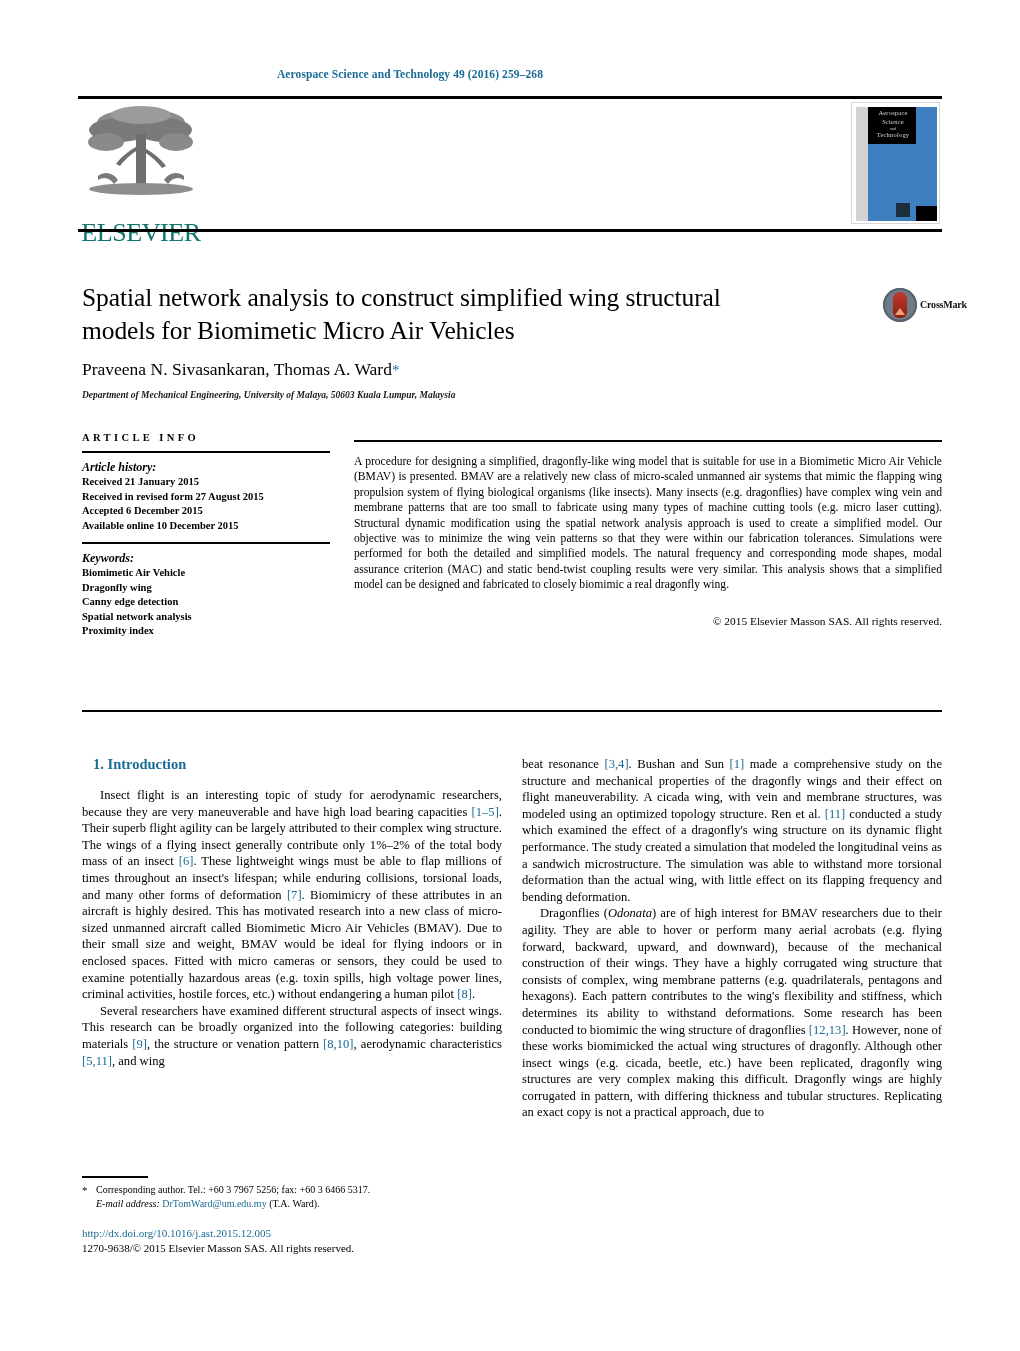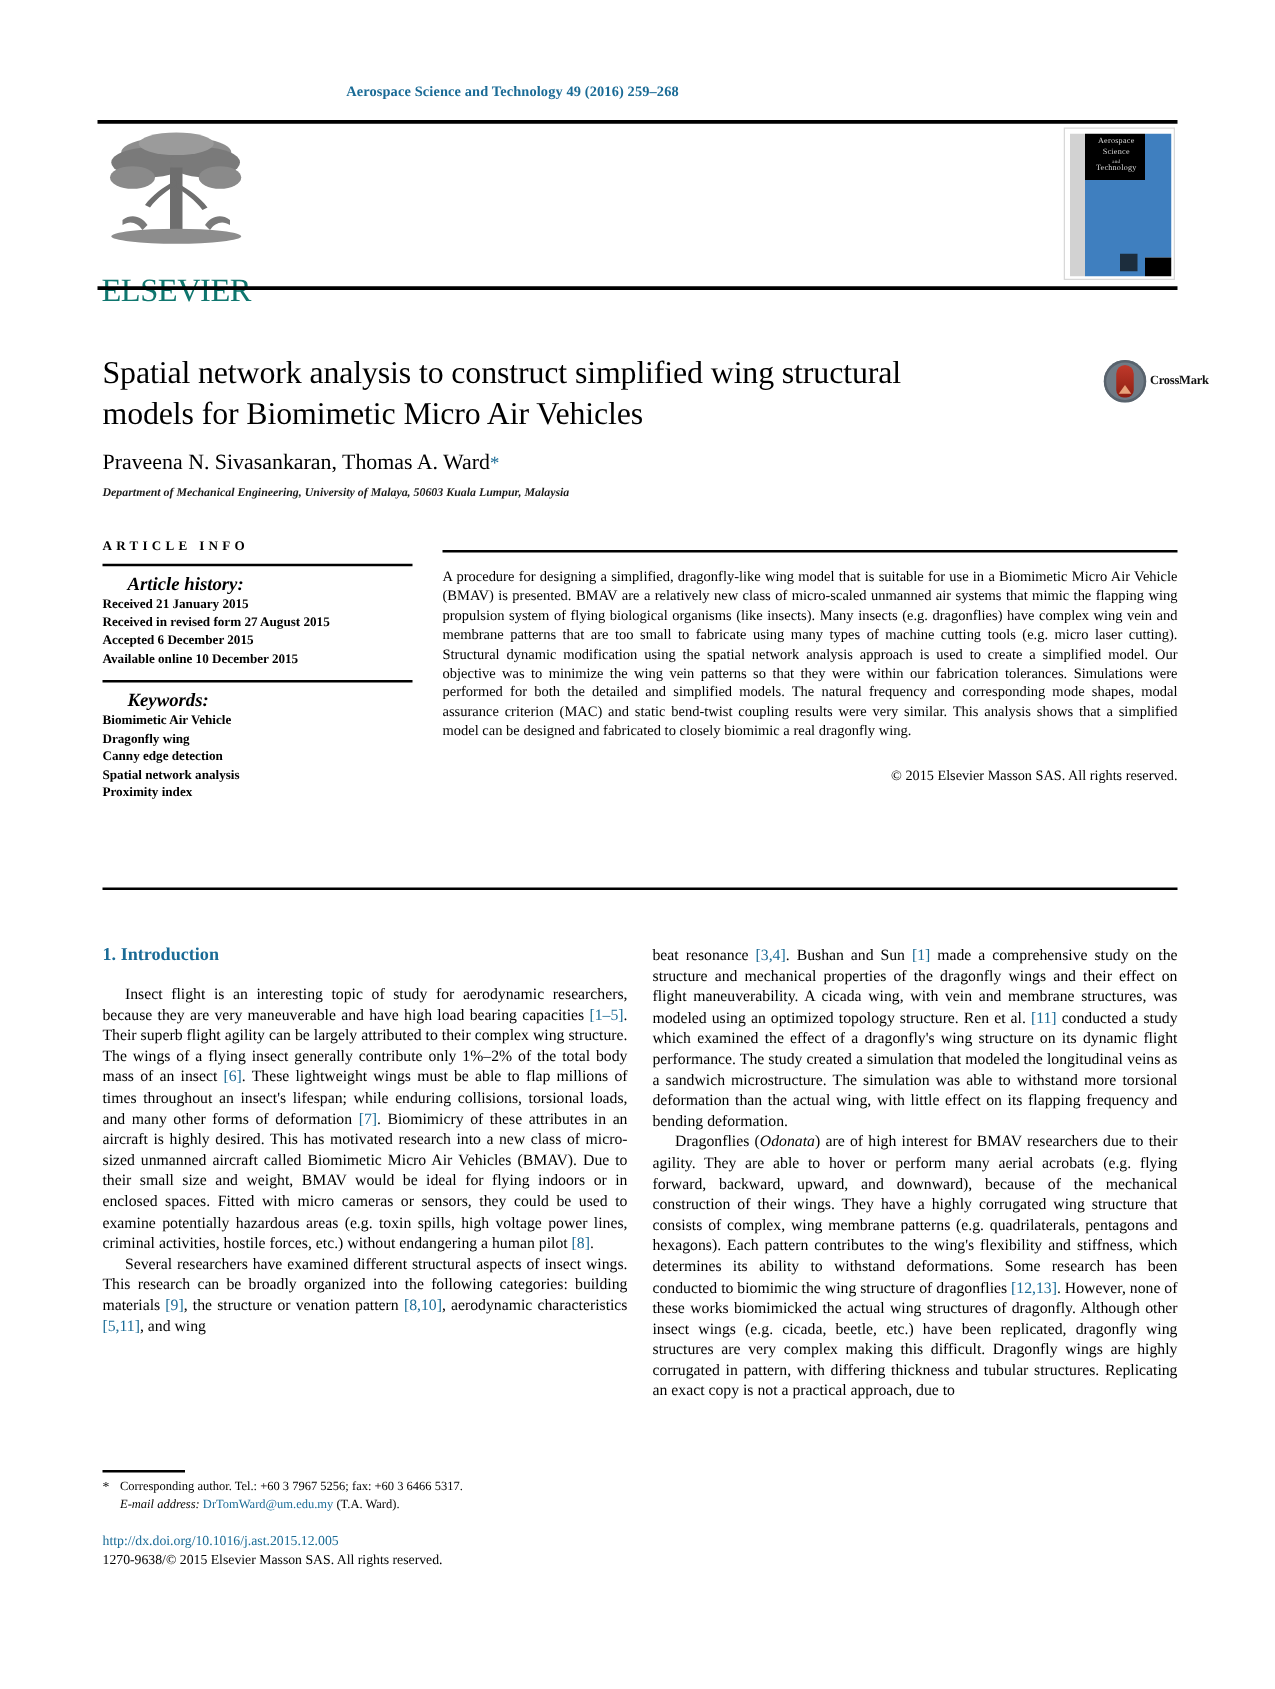--- a/index.html
+++ b/index.html
@@ -277,24 +277,23 @@
   }
   .hr-thin2 {
     height: 2px;
     background: #000;
     margin-top: 9px;
   }
   .subhead {
     font-family: "Liberation Serif", serif;
     font-style: italic;
     font-weight: bold;
-    font-size: 15px;
+    font-size: 12px;
     margin-top: 7px;
     color: #000;
-    margin-left: 20px;
   }
   .infoline {
     font-family: "Liberation Serif", serif;
     font-weight: bold;
     font-size: 10.5px;
     line-height: 14.5px;
     color: #000;
   }
   .abstract-text {
     font-family: Liberation Serif, serif;
@@ -324,21 +323,21 @@
     position: absolute;
     left: 82px; top: 756px;
     width: 420px;
   }
   .body-right {
     position: absolute;
     left: 522px; top: 756px;
     width: 420px;
   }
   h2.secnum {
-    margin: 0 0 14px 0;
+    margin: 0 0 14px 11px;
     font-family: "Liberation Serif", serif;
     font-weight: bold;
     font-size: 14.5px;
     color: #1a6b96;
   }
   p.para {
     margin: 0;
     font-family: "Liberation Serif", serif;
     font-size: 12.6px;
     line-height: 16.6px;

